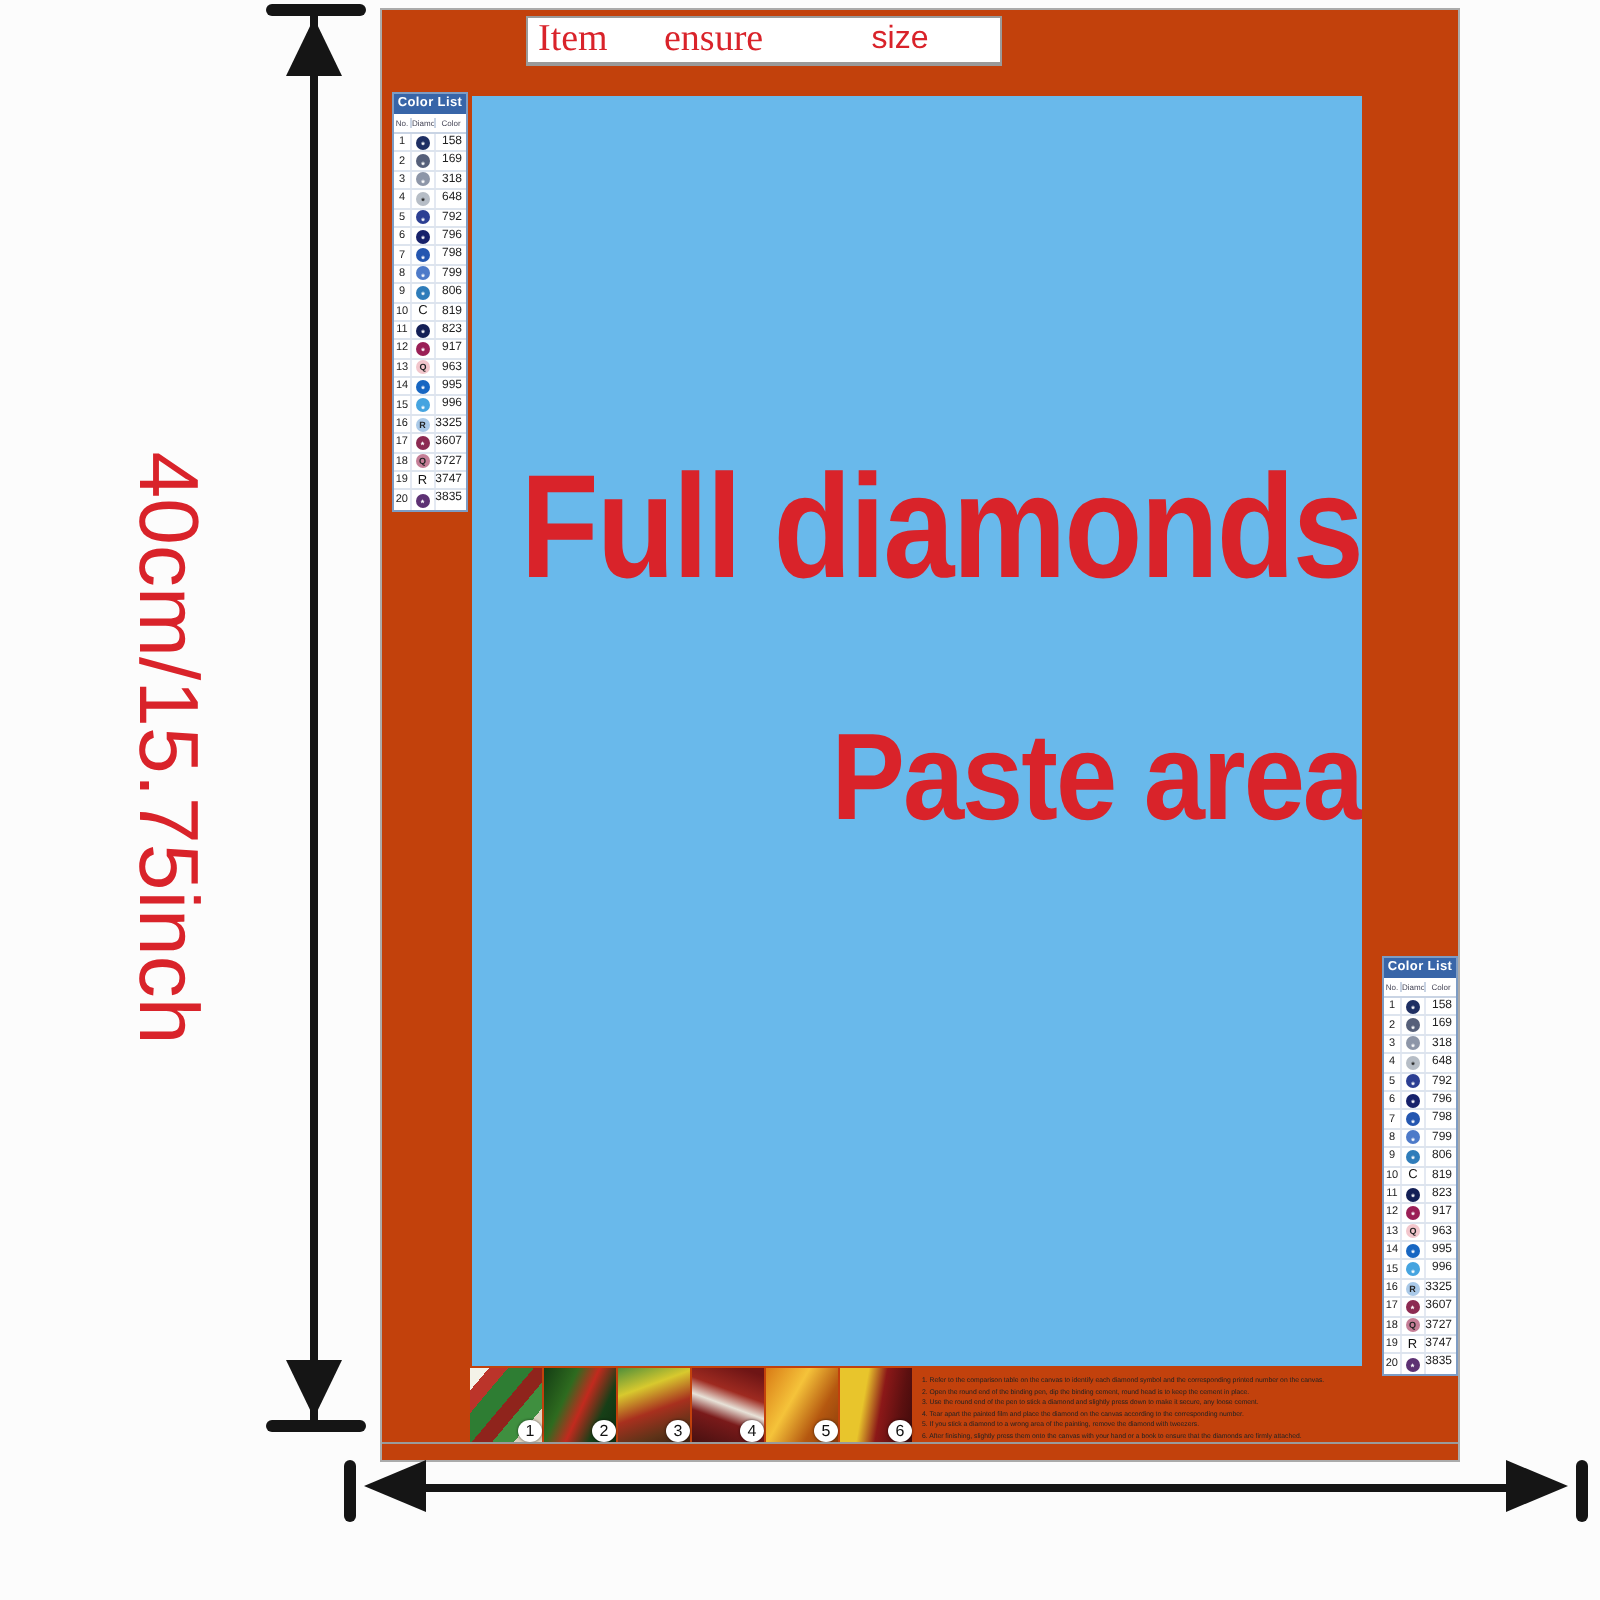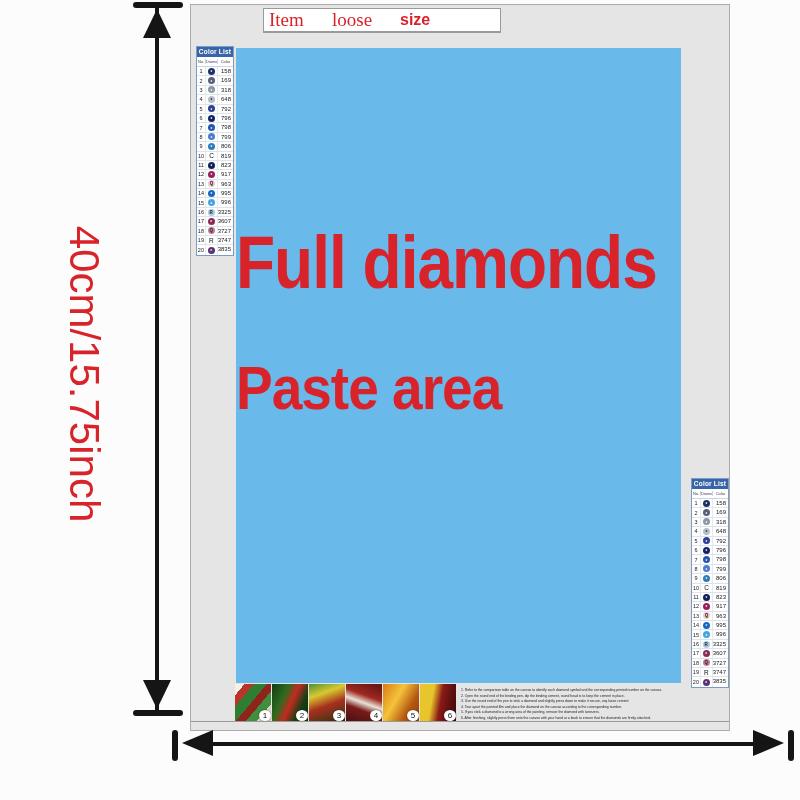--- a/index.html
+++ b/index.html
@@ -20,38 +20,38 @@
   .h-head{position:absolute;top:730px;width:0;height:0;border-top:13px solid transparent;border-bottom:13px solid transparent;}
   .h-head.left{left:182px;border-right:31px solid #151515;}
   .h-head.right{left:753px;border-left:31px solid #151515;}
 
   .height-label{position:absolute;left:84px;top:374px;transform:translate(-50%,-50%) rotate(90deg);
     white-space:nowrap;font-size:42px;color:var(--red,#d9232a);}
   .width-label{position:absolute;left:452px;top:748px;transform:translateX(-50%);
     white-space:nowrap;font-size:41px;color:var(--red,#d9232a);}
 
   
-  .page{position:absolute;left:190px;top:4px;width:540px;height:727px;background:#e5e5e5;
+  .page{position:absolute;left:190px;top:4px;width:540px;height:727px;background:#c2410c;
     border:1px solid #ababab;box-sizing:border-box;}
 
   
   .item-table{position:absolute;left:72px;top:3px;width:236px;border:1px solid #9a9a9a;background:#fff;}
   .it-header{display:flex;height:22px;align-items:center;border-bottom:1px solid #9a9a9a;}
   .it-h1{width:63px;padding-left:5px;font-family:"Liberation Serif",serif;font-size:19px;color:var(--red,#c5242b);}
   .it-h2{width:68px;font-family:"Liberation Serif",serif;font-size:19px;color:var(--red,#c5242b);}
-  .it-h3{flex:1;font-size:16px;font-weight:bold;color:var(--red,#c5242b);}
+  .it-h3{flex:1;text-align:center;font-size:16px;font-weight:normal;color:var(--red,#c5242b);}
   .it-row{display:flex;height:14px;align-items:center;}
   .it-c1{width:63px;padding-left:4px;font-size:7px;color:#555;white-space:nowrap;}
   .it-c2{width:68px;height:100%;border-left:1px solid #c2c2c2;box-sizing:border-box;}
   .it-c3{flex:1;height:100%;border-left:1px solid #c2c2c2;box-sizing:border-box;
     text-align:center;font-size:10px;color:#333;line-height:14px;}
 
   
   .paste{position:absolute;left:45px;top:43px;width:445px;height:635px;background:var(--blue,#69b9eb);
-    text-align:left;color:var(--red,#d9232a);overflow:hidden;}
+    text-align:right;color:var(--red,#d9232a);overflow:hidden;}
   .paste-line1{margin-top:178px;font-size:64px;font-weight:bold;transform:scaleY(1.15);letter-spacing:-1px;}
   .paste-line2{margin-top:56px;font-size:55px;font-weight:bold;transform:scaleY(1.12);letter-spacing:-1px;}
 
   
   .clist{position:absolute;width:38px;border:1px solid #7d9cc4;background:#fff;box-sizing:border-box;}
   .clist-left{left:5px;top:41px;}
   .clist-right{left:500px;top:473px;}
   .clist-title{height:10px;background:var(--list-blue,#3865a8);color:#fff;font-size:6.5px;
     font-weight:bold;text-align:center;line-height:10px;letter-spacing:.2px;}
   .clist-cols{display:flex;height:9px;border-bottom:1px solid #c9d4e4;font-size:4px;color:#445;align-items:center;}
@@ -96,21 +96,21 @@
     <div class="v-head down"></div>
     <div class="v-cap bot"></div>
   </div>
   <div class="height-label">40cm/15.75inch</div>
 
   <div class="page">
 
     <div class="item-table">
       <div class="it-header">
         <span class="it-h1">Item</span>
-        <span class="it-h2">loose</span>
+        <span class="it-h2">ensure</span>
         <span class="it-h3">size</span>
       </div>
     </div>
 
     <div class="paste">
       <div class="paste-line1">Full diamonds</div>
       <div class="paste-line2">Paste area</div>
     </div>
 
     <div class="clist clist-left">

